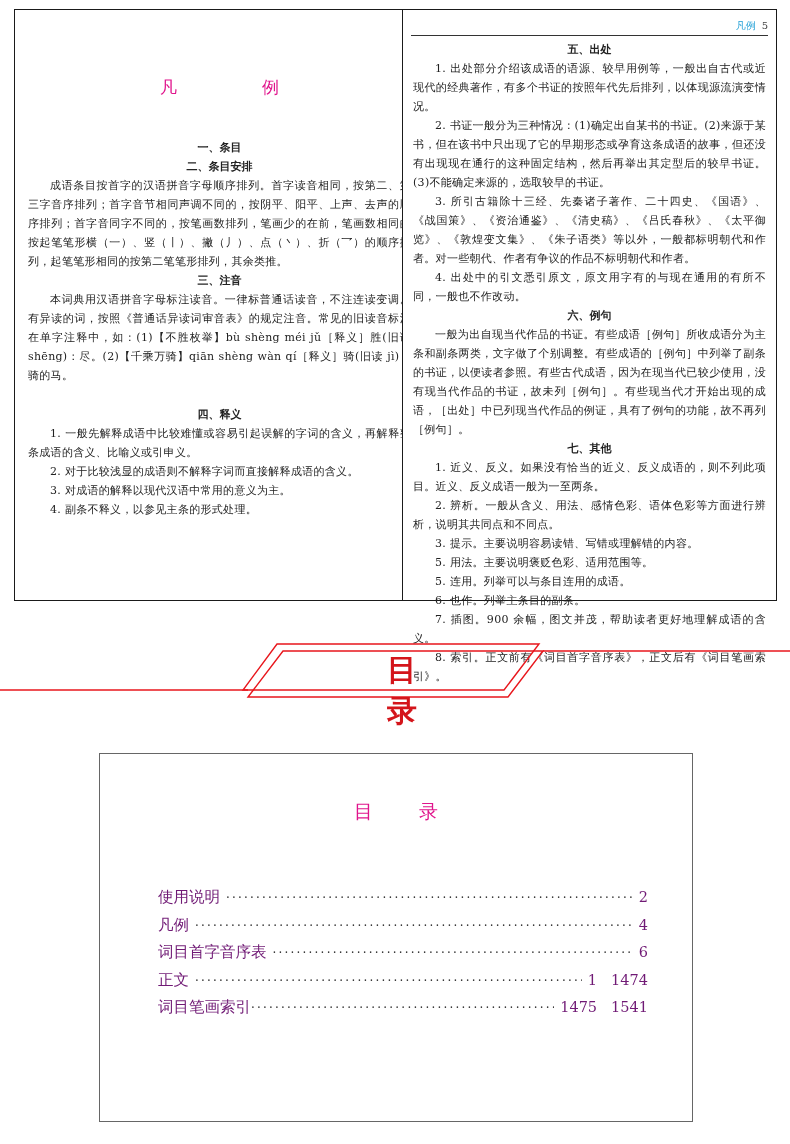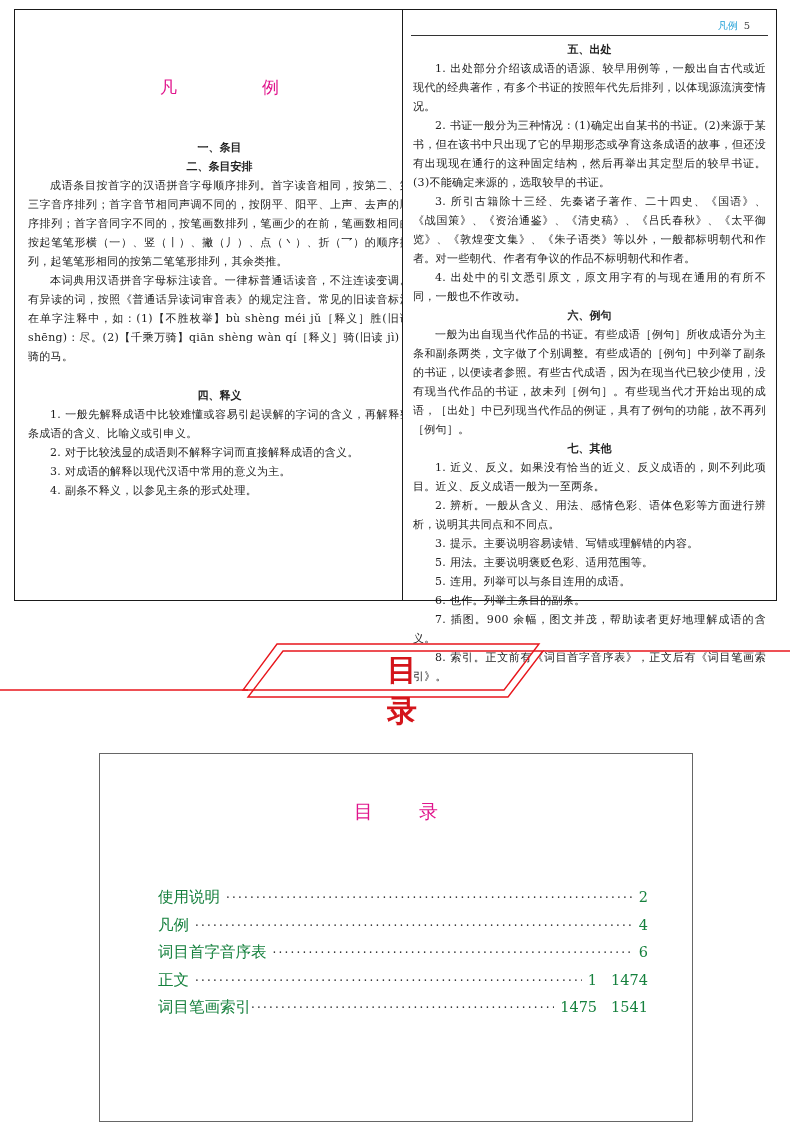--- a/index.html
+++ b/index.html
@@ -6,52 +6,53 @@
   body { width:790px; height:1144px; position:relative; overflow:hidden;
          font-family:"DejaVu Serif","Liberation Serif",serif; color:#222; }
   .page { position:absolute; border:1.5px solid #1a1a1a; background:#fff; box-sizing:border-box; }
   #page-left { left:14px; top:9px; width:411px; height:592px; padding:0 13px; }
   #page-right { left:402px; top:9px; width:375px; height:592px; padding:0 10px; }
   .pg-title { text-align:center; color:#e0148c; font-size:17px; letter-spacing:34px;
               margin-top:66px; height:24px; padding-left:34px; }
   .sec-h { text-align:center; font-size:11px; line-height:19px; margin:0; color:#222; }
   .para { font-size:11px; line-height:19px; text-indent:2em; margin:0; text-align:justify; letter-spacing:0.3px; }
   .running-head { position:relative; height:25px; border-bottom:1.5px solid #333; margin:0 -2px 4px -2px; }
-  .running-head .rh-text { position:absolute; right:18px; top:9px; font-size:10px; color:#1f9fd6; }
+  .running-head .rh-text { position:absolute; right:0; top:9px; font-size:10px; color:#1f9fd6; }
   .running-head .rh-num { color:#444; margin-left:6px; }
   
   #banner { position:absolute; left:0; top:630px; width:790px; height:80px; }
   #banner svg { position:absolute; left:0; top:0; }
   #banner-title { position:absolute; left:327px; top:20px; width:150px; text-align:center;
                   font-size:30px; color:#d4151b; letter-spacing:48px; padding-left:48px; box-sizing:border-box; font-weight:bold; }
   
   #toc-box { position:absolute; left:99px; top:753px; width:594px; height:369px;
              border:1.5px solid #666; box-sizing:border-box; }
   #toc-title { position:absolute; left:0; right:0; top:45px; text-align:center;
                color:#e0148c; font-size:19px; letter-spacing:46px; padding-left:46px; }
   #toc-list { position:absolute; left:58px; top:133px; width:490px; }
-  .toc-row { display:flex; align-items:baseline; height:27.5px; font-size:15.5px; color:#15803d; }
+  .toc-row { display:flex; align-items:baseline; height:27.5px; font-size:15.5px; color:#701a75; }
   .toc-label { white-space:nowrap; }
   .toc-dots { flex:1; overflow:hidden; white-space:nowrap; margin:0 6px; color:#333; letter-spacing:2.2px; font-size:12px; }
   .toc-dots::before { content:"··································································································"; }
   .toc-page { white-space:nowrap; font-size:14.5px; }
   .toc-page span + span { margin-left:14px; }
 </style>
 </head>
 <body>
 
 <div class="page" id="page-left">
   <div class="pg-title">凡　例</div>
   <div style="height:38px"></div>
 
   <h3 class="sec-h">一、条目</h3>
 
   <h3 class="sec-h">二、条目安排</h3>
   <p class="para">成语条目按首字的汉语拼音字母顺序排列。首字读音相同，按第二、第三字音序排列；首字音节相同声调不同的，按阴平、阳平、上声、去声的顺序排列；首字音同字不同的，按笔画数排列，笔画少的在前，笔画数相同的按起笔笔形横（一）、竖（丨）、撇（丿）、点（丶）、折（乛）的顺序排列，起笔笔形相同的按第二笔笔形排列，其余类推。</p>
 
+  <h3 class="sec-h">三、注音</h3>
   <p class="para">本词典用汉语拼音字母标注读音。一律标普通话读音，不注连读变调。有异读的词，按照《普通话异读词审音表》的规定注音。常见的旧读音标注在单字注释中，如：(1)【不胜枚举】bù shèng méi jǔ［释义］胜(旧读 shēng)：尽。(2)【千乘万骑】qiān shèng wàn qí［释义］骑(旧读 jì)：骑的马。</p>
 
   <h3 class="sec-h" style="margin-top:20px">四、释义</h3>
   <p class="para">1. 一般先解释成语中比较难懂或容易引起误解的字词的含义，再解释整条成语的含义、比喻义或引申义。</p>
   <p class="para">2. 对于比较浅显的成语则不解释字词而直接解释成语的含义。</p>
   <p class="para">3. 对成语的解释以现代汉语中常用的意义为主。</p>
   <p class="para">4. 副条不释义，以参见主条的形式处理。</p>
 </div>
 
 <div class="page" id="page-right">

